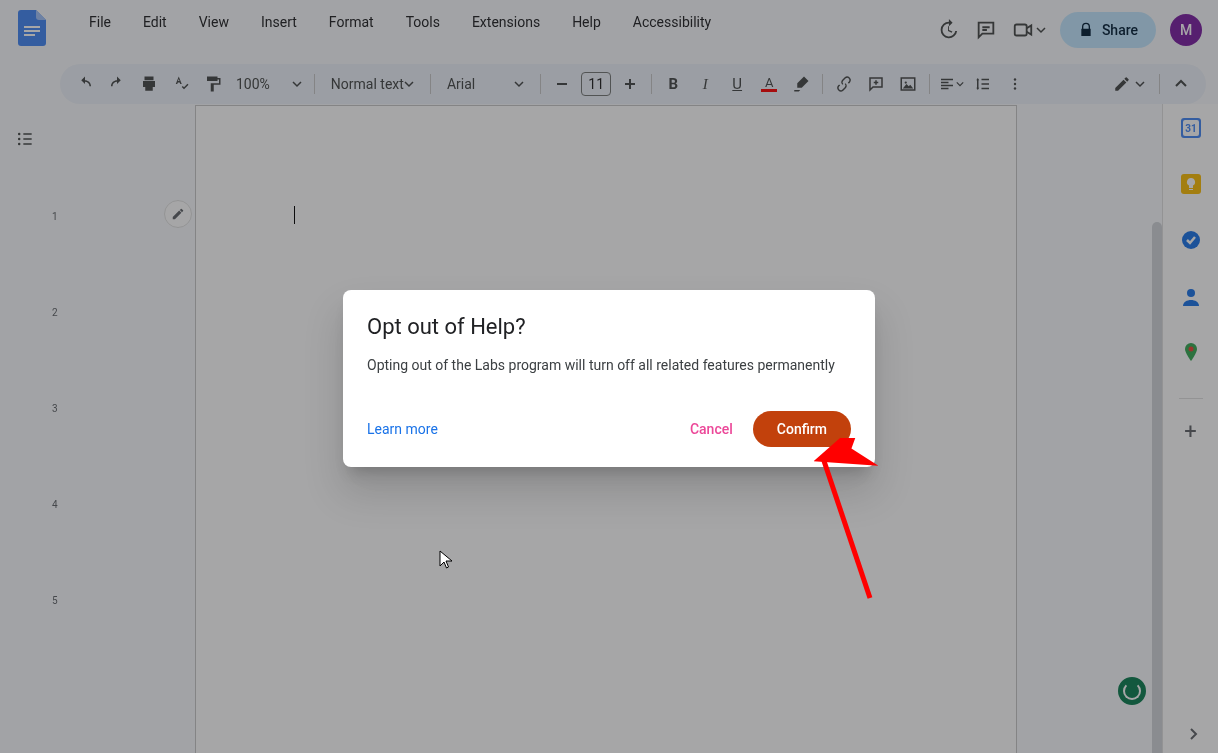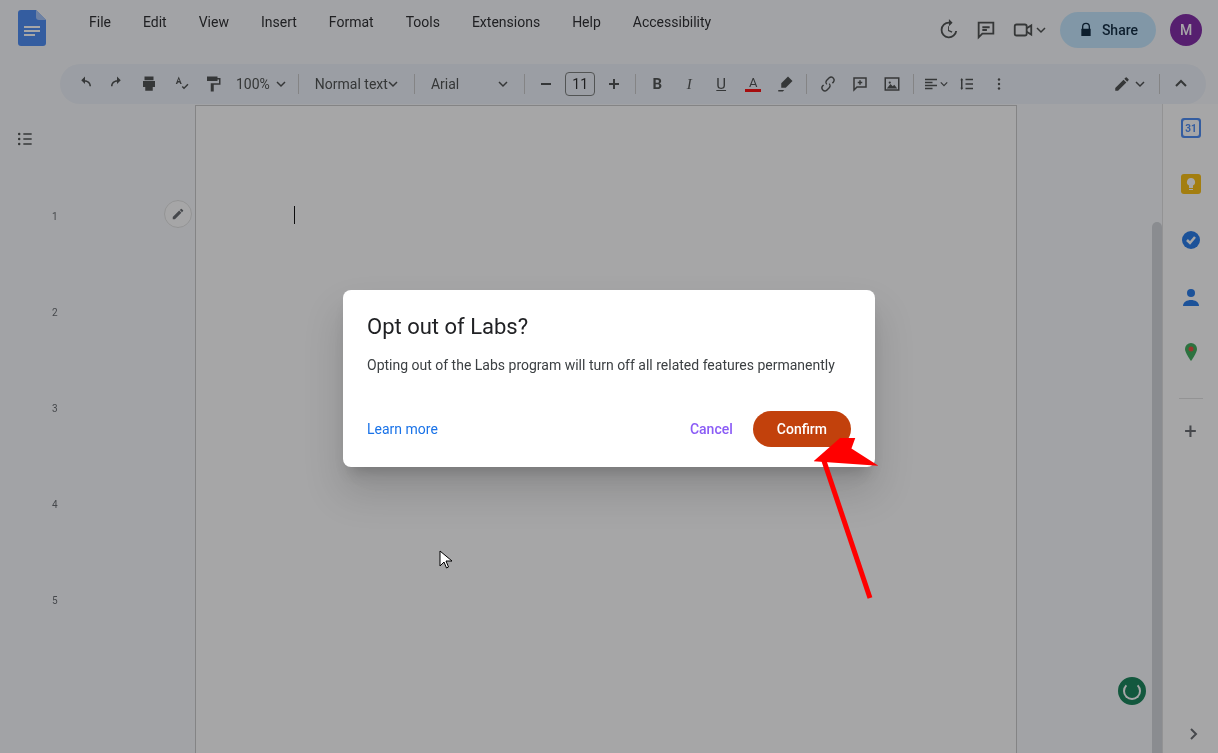--- a/index.html
+++ b/index.html
@@ -18,21 +18,21 @@
 .header-right { display:flex; align-items:center; gap:14px; padding-top:4px; padding-right:4px;}
 .hdr-icon { width:24px; height:24px; color:#444746; display:flex; align-items:center; justify-content:center; cursor:pointer; border-radius:50%;}
 .meet-btn { display:flex; align-items:center; gap:2px; color:#444746; cursor:pointer;}
 .share-btn { display:flex; align-items:center; gap:8px; background:#c2e7ff; color:#001d35; padding: 10px 18px; border-radius: 40px; font-size:14px; font-weight:500; cursor:pointer;}
 .avatar { width: 32px; height:32px; border-radius:50%; background:#7b1fa2; color:#fff; display:flex; align-items:center; justify-content:center; font-size:14px; font-weight:500; cursor:pointer;}
 
 .toolbar-wrap { padding: 0 12px 0 60px; }
 .toolbar { display:flex; align-items:center; height:40px; background:#edf2fa; border-radius: 24px; padding: 0 10px; gap:2px;}
 .tool-sep { width:1px; height:20px; background:#c7c7c7; margin: 0 4px;}
 .tool-btn { min-width:30px; height:30px; display:flex; align-items:center; justify-content:center; color:#444746; border-radius:4px; cursor:pointer; font-size:14px;}
-.tool-zoom { padding: 0 6px; gap:6px;text-align:center;}
+.tool-zoom { padding: 0 6px; gap:22px;text-align:center;}
 .tool-styles{ padding: 0 10px; min-width:100px; justify-content:space-between;}
 .tool-font{ padding: 0 10px; min-width: 80px; justify-content:space-between;gap:39px;}
 .font-size-box { width: 30px; height:24px; border:1px solid #747775; border-radius: 4px; display:flex; align-items:center; justify-content:center; font-size:14px; color:#1f1f1f; margin:0 2px;}
 .tool-spacer { flex:1; }
 .chevron-up-btn { width: 30px; height:30px; display:flex; align-items:center; justify-content:center; color:#444746; border-radius:50%; cursor:pointer;}
 .mode-btn { display:flex; align-items:center; gap:4px; padding:4px 8px; cursor:pointer;}
 
 .workspace { flex:1; display:flex; position:relative; overflow:hidden; background:#f9fbfd;}
 .left-margin { width: 50px; display:flex; flex-direction:column; align-items:center; padding-top:20px;}
 .outline-toggle { width:30px;height:30px; display:flex;align-items:center;justify-content:center; color:#444746; cursor:pointer; border-radius:4px;}
@@ -58,21 +58,21 @@
 
 .dim-overlay{ position:absolute; inset:0; background:rgba(32,33,36,0.4); }
 
 .dialog{ position:absolute; left:50%; top: 290px; transform:translateX(-50%); width:532px; background:#fff; border-radius:8px; box-shadow: 0 11px 15px -7px rgba(0,0,0,.2), 0 24px 38px 3px rgba(0,0,0,.14);}
 .dialog-body{ padding: 24px 24px 20px;}
 .dialog-title{ font-size:22px; color:#202124; font-weight:400; margin-bottom:16px;}
 .dialog-text{ font-size:14px; color:#3c4043; line-height:20px;}
 .dialog-actions{ display:flex; align-items:center; padding: 16px 24px 20px; }
 .learn-more{ color:#1a73e8; font-size:14px; font-weight:400; cursor:pointer;}
 .dialog-actions .spacer{ flex:1;}
-.btn-text{ color:#8b5cf6; font-size:14px; font-weight:500; padding:8px 12px; cursor:pointer; border-radius:4px;}
+.btn-text{ color:#ec4899; font-size:14px; font-weight:500; padding:8px 12px; cursor:pointer; border-radius:4px;}
 .btn-primary{ background:#c2410c; color:#fff; font-size:14px; font-weight:500; padding: 10px 24px; border-radius:24px; cursor:pointer; margin-left:8px;}
 
 .annotate-arrow{ position:absolute; pointer-events:none;}
 .cursor-ptr{ position:absolute; left:439px; top:550px; pointer-events:none; width:14px; height:20px;}
 
 svg{ display:block;}
 </style>
 </head>
 <body>
 
@@ -368,21 +368,21 @@
           <path d="M5 2l5 5-5 5" fill="none" stroke="#5f6368" stroke-width="2"></path>
         </svg>
       </div>
   </div>
 </div>
 
 <div class="dim-overlay"></div>
 
 <div class="dialog">
   <div class="dialog-body">
-    <div class="dialog-title">Opt out of Labs?</div>
+    <div class="dialog-title">Opt out of Help?</div>
     <div class="dialog-text">Opting out of the Labs program will turn off all related features permanently</div>
   </div>
   <div class="dialog-actions">
     <span class="learn-more">Learn more</span>
     <span class="spacer"></span>
     <span class="btn-text">Cancel</span>
     <span class="btn-primary">Confirm</span>
   </div>
 </div>
 

